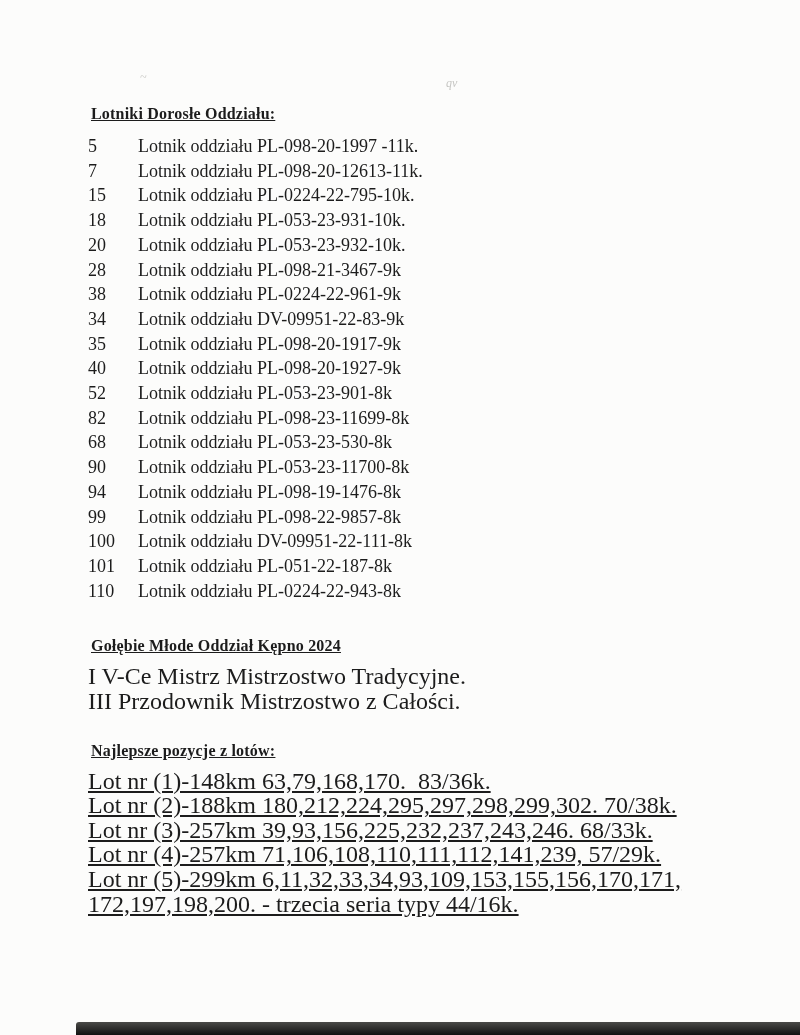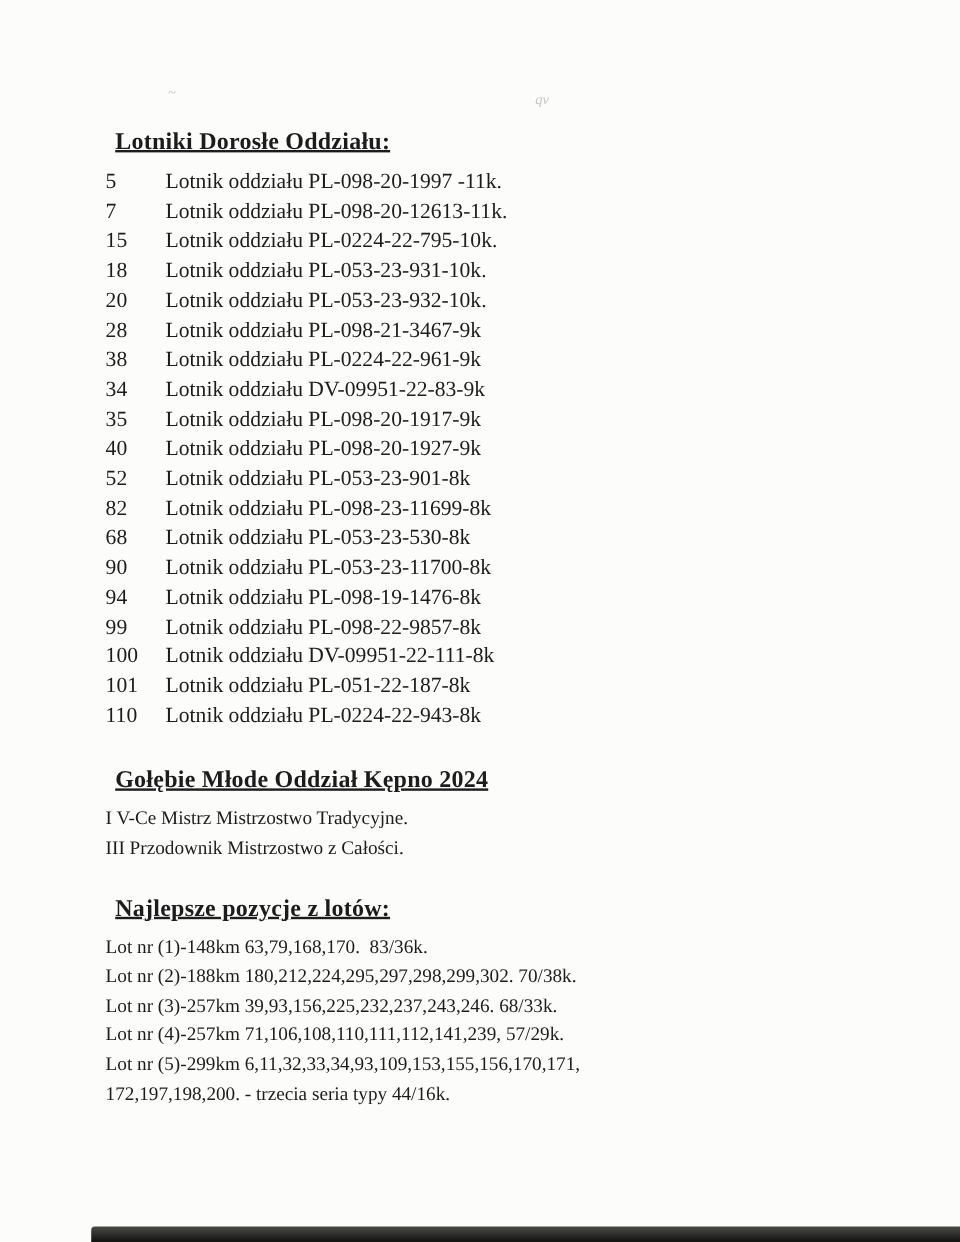--- a/index.html
+++ b/index.html
@@ -8,34 +8,34 @@
     width: 800px;
     height: 1035px;
     background: #fcfcfb;
     font-family: "Liberation Serif", serif;
     color: #1c1c1c;
     overflow: hidden;
     box-sizing: border-box;
     padding: 98px 40px 0 88px;
   }
   .heading {
-    font-size: 20px;
+    font-size: 16px;
     line-height: 25px;
     font-weight: bold;
     text-decoration: underline;
-    margin: 8px;
+    margin: 3px;
     letter-spacing: 0.2px;
   }
   .list { margin-top: 8px; }
   .row { display: flex; font-size: 18px; line-height: 24.7px; }
   .row .num { flex: 0 0 50px; }
   .row .txt { flex: 1; }
   .section-2 { margin-top: 30px; }
-  .section-3 { margin-top: 24px; }
-  .line { font-size: 16px; line-height: 24.6px; white-space: pre-wrap; }
+  .section-3 { margin-top: 24px; text-decoration: underline; }
+  .line { font-size: 24px; line-height: 24.6px; white-space: pre-wrap; }
   .lines { margin-top: 6px; }
   .scan-artifact {
     position: absolute;
     color: #c6c6c3;
     font-size: 12px;
     font-style: italic;
     user-select: none;
   }
   .artifact-1 { top: 70px; left: 140px; letter-spacing: 4px; }
   .artifact-2 { top: 76px; left: 446px; }

